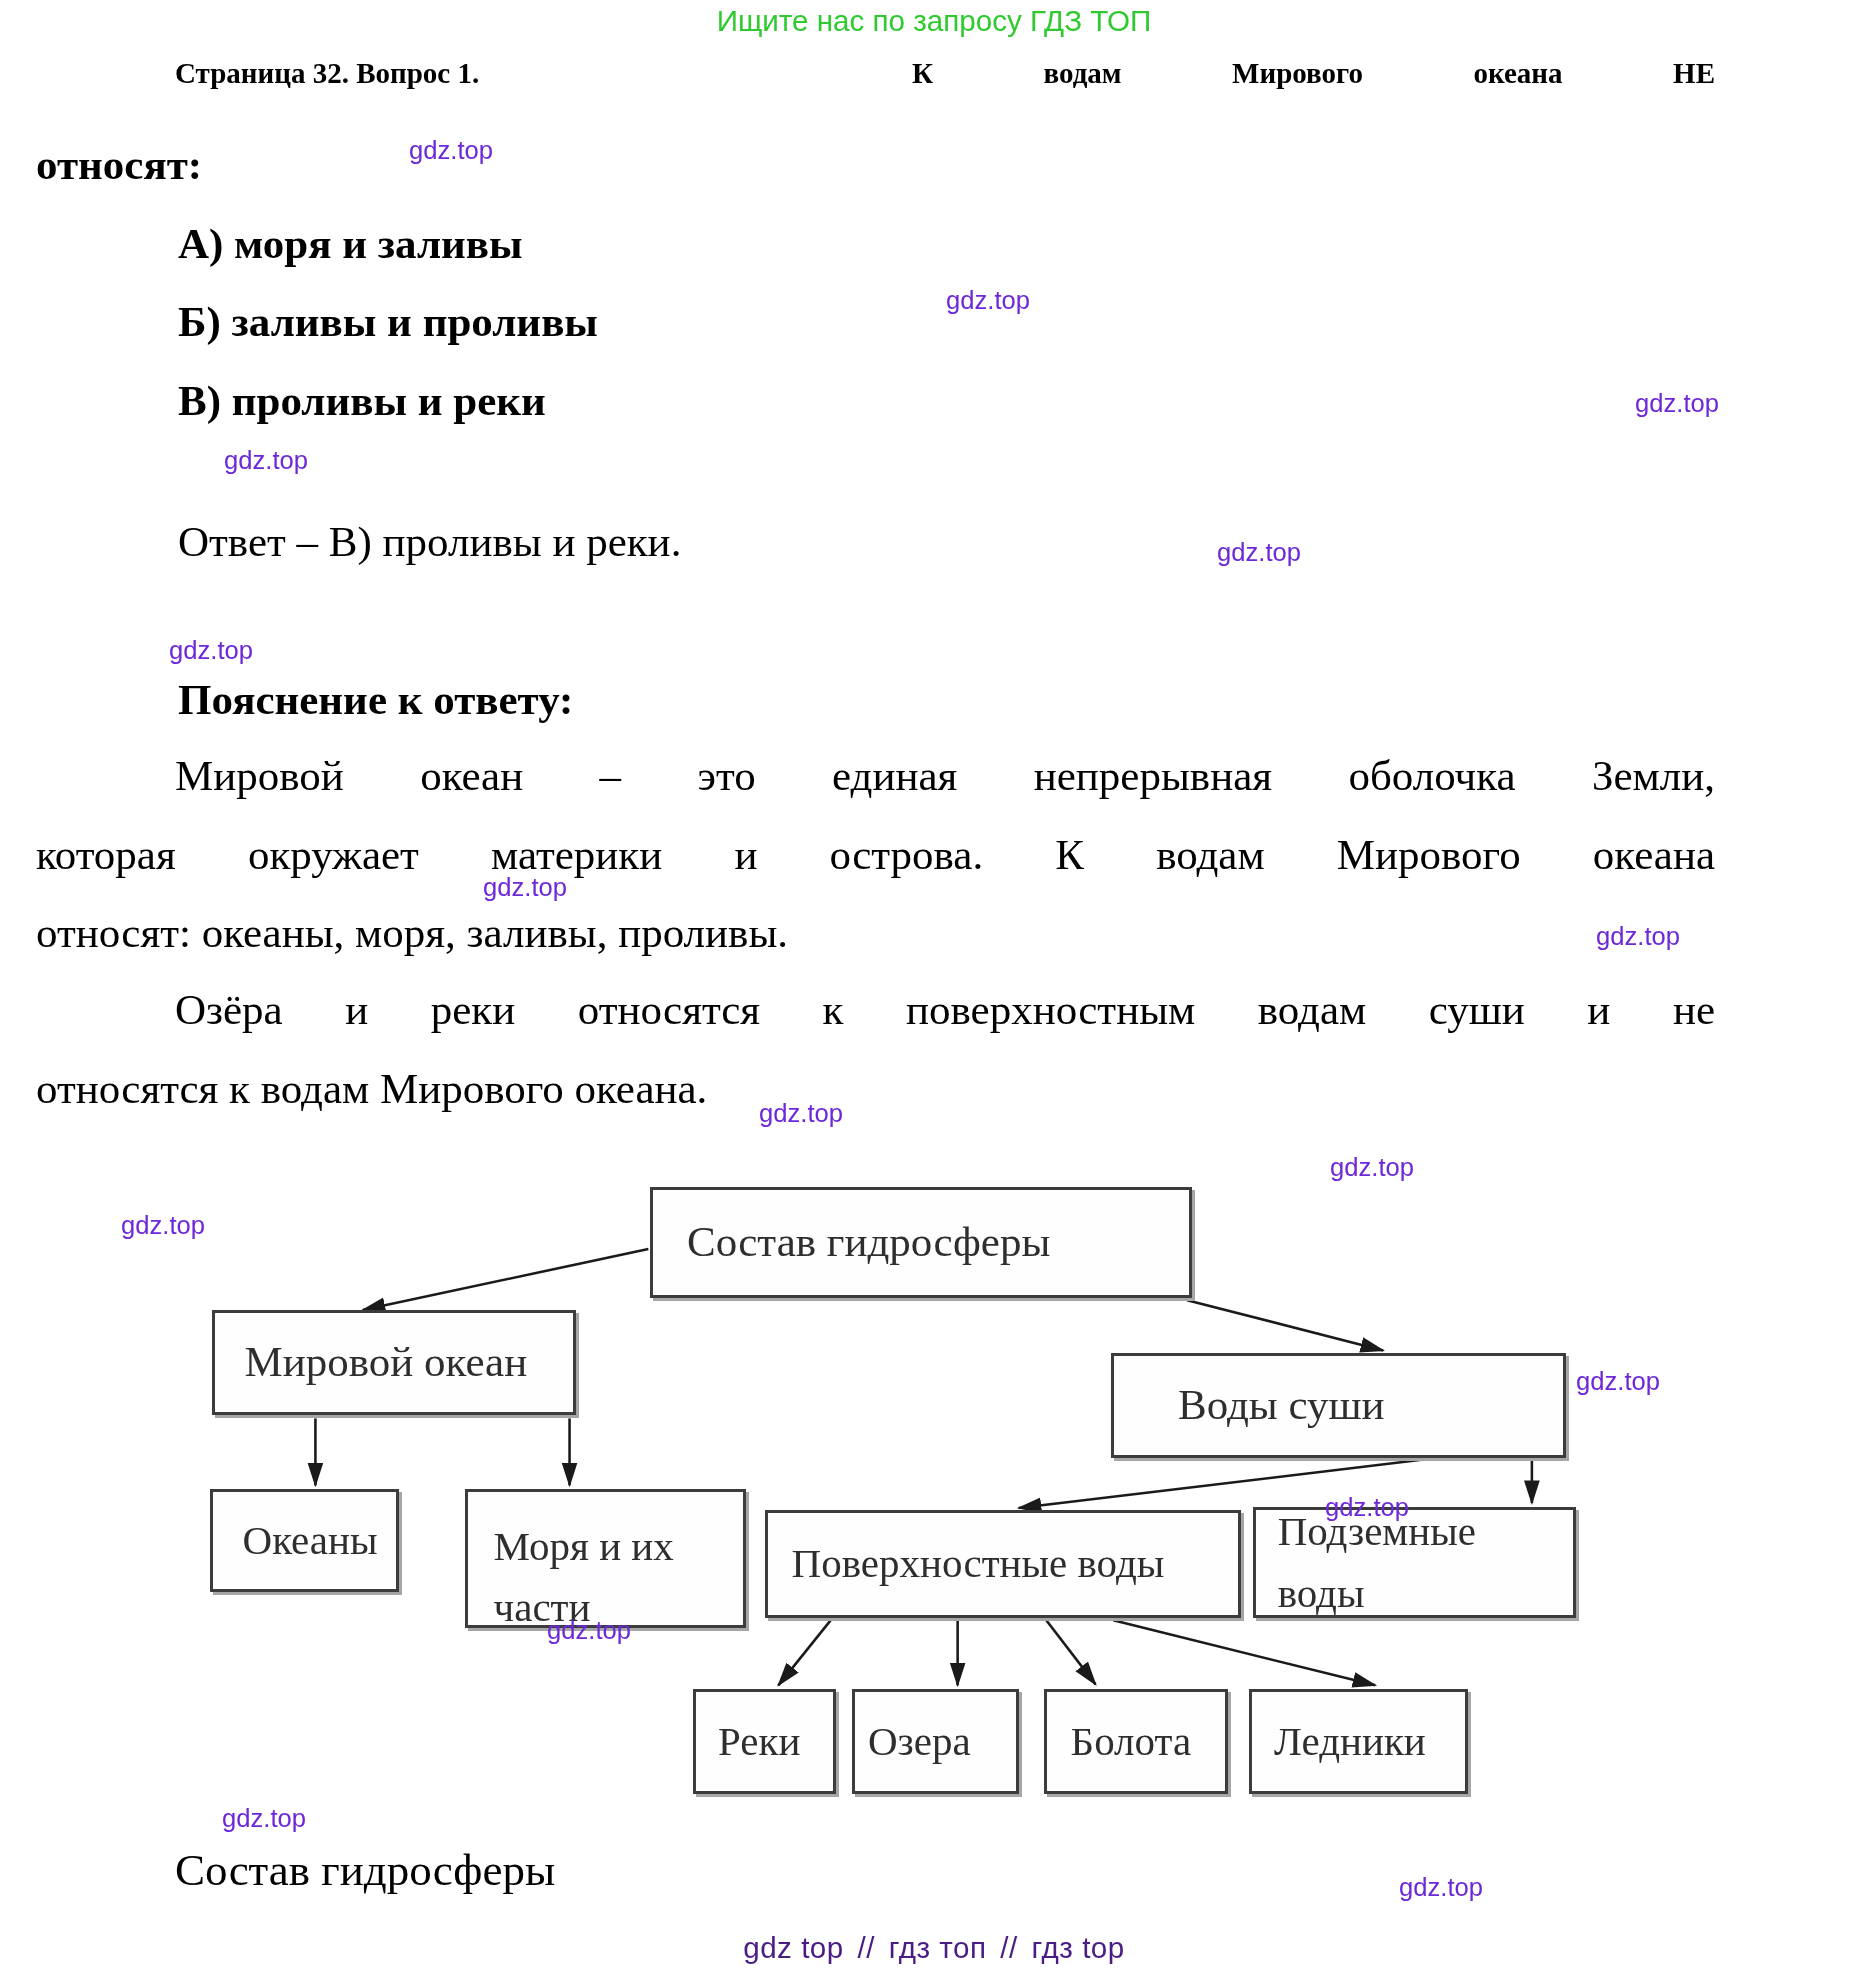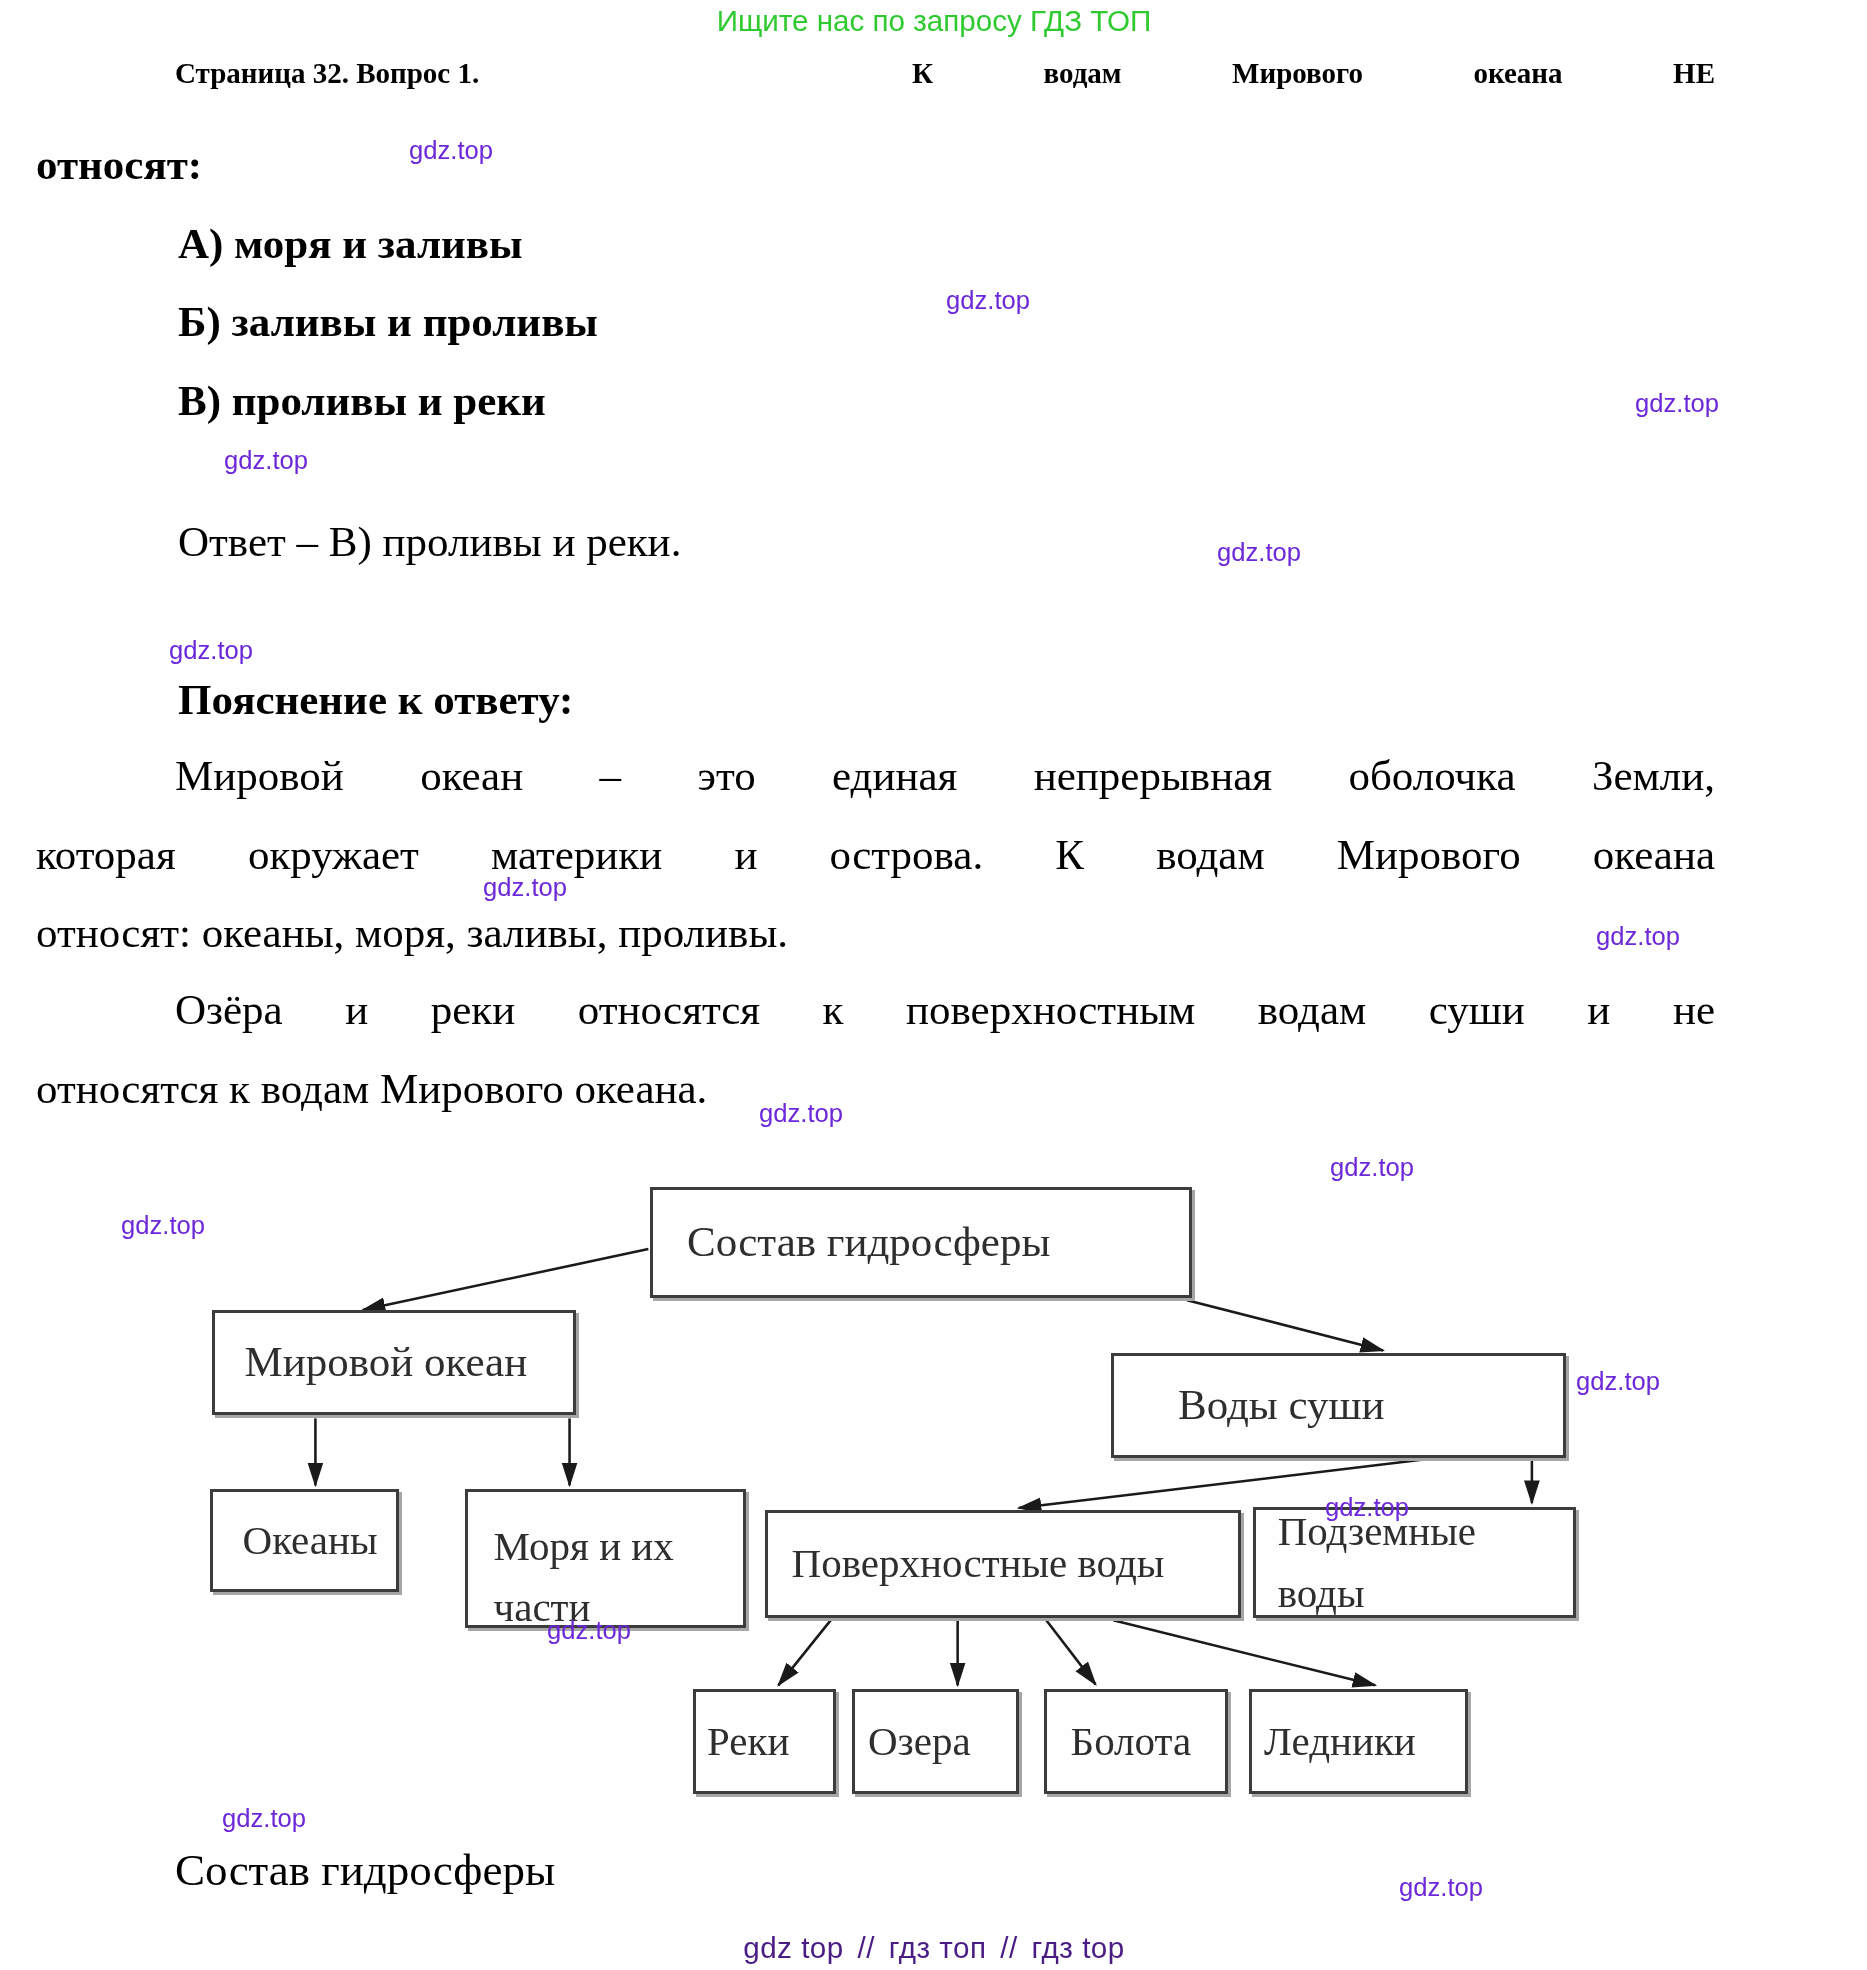--- a/index.html
+++ b/index.html
@@ -124,30 +124,30 @@
   </div>
   <div class="abs dbox dbox-small" style="left:465px;top:1489px;width:281px;height:139px;padding-left:25.6px;align-items:flex-start;padding-top:23.6px;">
     <span>Моря и их части</span>
   </div>
   <div class="abs dbox dbox-small" style="left:765px;top:1510px;width:476px;height:108px;padding-left:23.6px;">
     <span>Поверхностные воды</span>
   </div>
   <div class="abs dbox dbox-small" style="left:1253px;top:1507px;width:323px;height:111px;padding-left:21.7px;">
     <span>Подземные воды</span>
   </div>
-  <div class="abs dbox dbox-small" style="left:693px;top:1689px;width:143px;height:105px;padding-left:11px;">
+  <div class="abs dbox dbox-small" style="left:693px;top:1689px;width:143px;height:105px;padding-left:22px;">
     <span>Реки</span>
   </div>
   <div class="abs dbox dbox-small" style="left:852px;top:1689px;width:167px;height:105px;padding-left:13px;">
     <span>Озера</span>
   </div>
   <div class="abs dbox dbox-small" style="left:1044px;top:1689px;width:184px;height:105px;padding-left:23.6px;">
     <span>Болота</span>
   </div>
-  <div class="abs dbox dbox-small" style="left:1249px;top:1689px;width:219px;height:105px;padding-left:12px;">
+  <div class="abs dbox dbox-small" style="left:1249px;top:1689px;width:219px;height:105px;padding-left:22px;">
     <span>Ледники</span>
   </div>
 
   <div class="abs caption">Состав гидросферы</div>
 
   <span class="abs watermark" style="left:409px;top:136px;">gdz.top</span>
   <span class="abs watermark" style="left:946px;top:286px;">gdz.top</span>
   <span class="abs watermark" style="left:1635px;top:389px;">gdz.top</span>
   <span class="abs watermark" style="left:224px;top:446px;">gdz.top</span>
   <span class="abs watermark" style="left:1217px;top:538px;">gdz.top</span>

